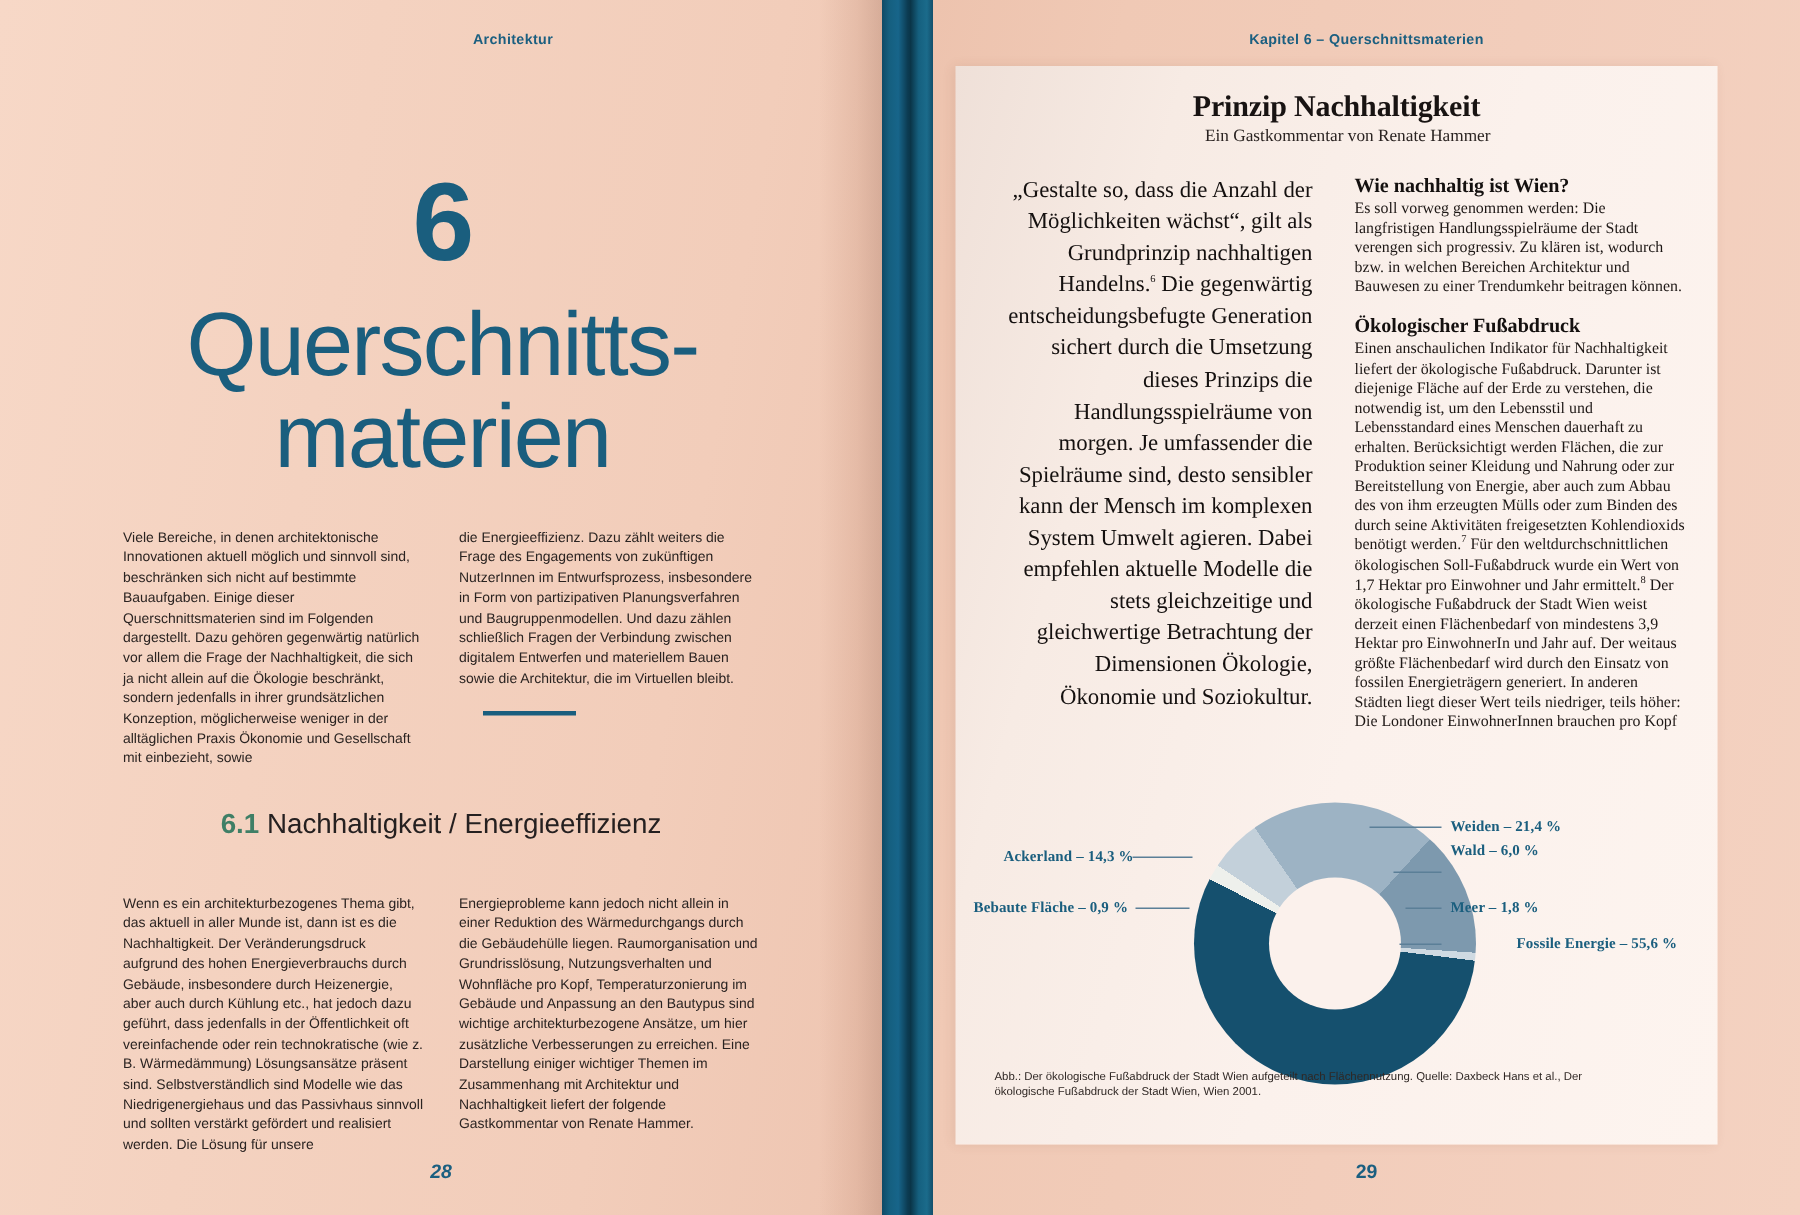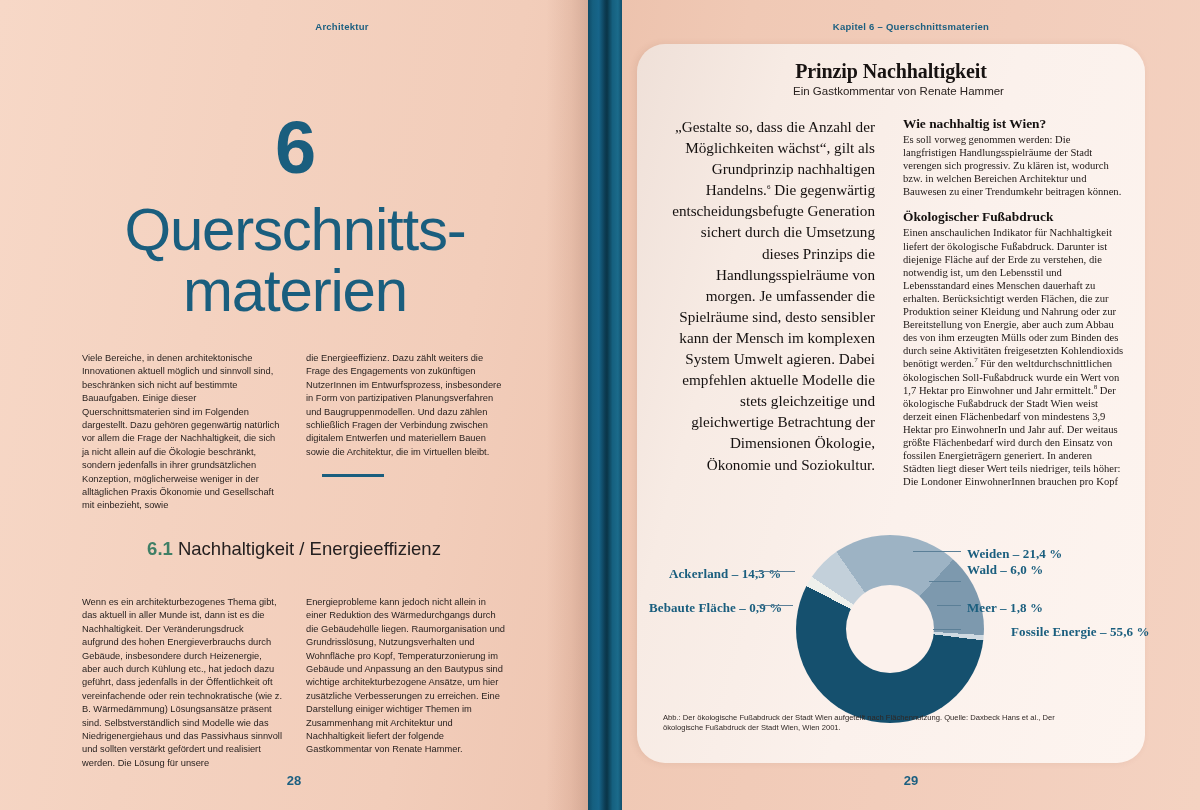--- a/index.html
+++ b/index.html
@@ -50,39 +50,38 @@
     width: 578px; height: 810px;
     background: linear-gradient(100deg, #edc3ae 0%, #f0c9b5 18%, #f2cdbb 55%, #f4d2c1 100%);
   }
 
   
   #article-panel {
     position: absolute; left: 15px; top: 44px;
     width: 508px; height: 719px;
     background: linear-gradient(105deg, #efe0d8 0%, #f7ebe4 22%, #fbf1ec 55%, #fdf4ef 100%);
     box-shadow: -2px 0 7px rgba(120,70,50,0.10);
-    border-radius: 28px;
   }
 
   
   .runhead {
     position: absolute; top: 21px;
     font-size: 9.5px; font-weight: bold;
     color: #1b5f80; letter-spacing: 0.25px;
     white-space: nowrap;
   }
   #runhead-left { left: 0; width: 684px; text-align: center; }
   #runhead-right { left: 622px; width: 578px; text-align: center; }
 
   
   .folio {
     position: absolute; bottom: 22px;
     font-size: 13px; font-weight: bold; color: #1b5f80;
   }
-  #folio-left { left: 0; width: 588px; text-align: center; }
+  #folio-left { left: 0; width: 588px; text-align: center; font-style: italic; }
   #folio-right { left: 622px; width: 578px; text-align: center; }
 
   
   #chapter-opener {
     position: absolute; left: 60px; top: 112px;
     width: 470px; text-align: center;
     color: #1a5e7e;
   }
   #chapter-number {
     font-size: 74px; line-height: 0.96; font-weight: 600;
@@ -130,21 +129,21 @@
   #article-head {
     position: absolute; left: 0; top: 16px; width: 100%;
     text-align: center;
   }
   #article-title {
     font-family: "Liberation Serif", serif;
     font-size: 20px; font-weight: bold; color: #181312;
     letter-spacing: -0.1px;
   }
   #article-subtitle {
-    font-family: Liberation Sans, sans-serif;
+    font-family: Liberation Serif, serif;
     font-size: 11.5px; color: #2a2321; margin-top: 2px; margin-left: 15px;
   }
 
   
   #article-cols {
     position: absolute; left: 26px; top: 72px;
     width: 462px;
     display: flex; gap: 28px;
   }
   #lead-col { width: 212px; }
@@ -181,21 +180,21 @@
     width: 188px; height: 188px; border-radius: 50%;
   }
   #donut-hole {
     position: absolute; left: 50px; top: 50px;
     width: 88px; height: 88px; border-radius: 50%;
     background: #fbf1ec;
   }
   .chart-label {
     position: absolute;
     font-family: "Liberation Serif", serif;
-    font-size: 13px; font-weight: bold; color: #1a5e7e;
+    font-size: 10px; font-weight: bold; color: #1a5e7e;
     white-space: nowrap; letter-spacing: 0.1px;
   }
   .leader {
     position: absolute; height: 1px; background: #5b7f97;
   }
 
   
   #caption {
     position: absolute; left: 26px; top: 669px;
     width: 420px;

